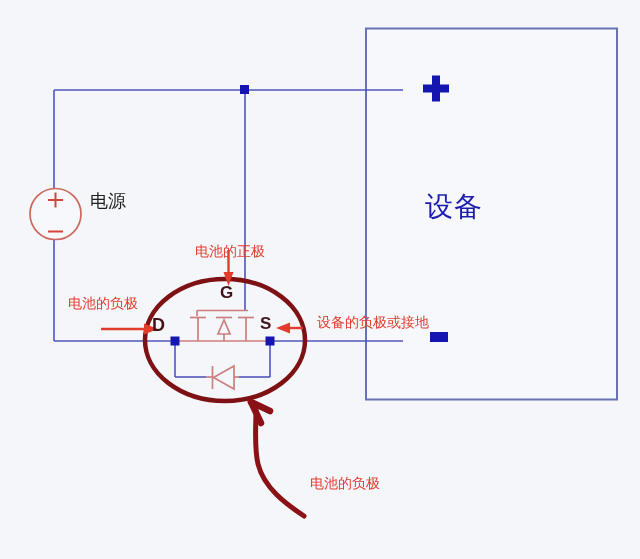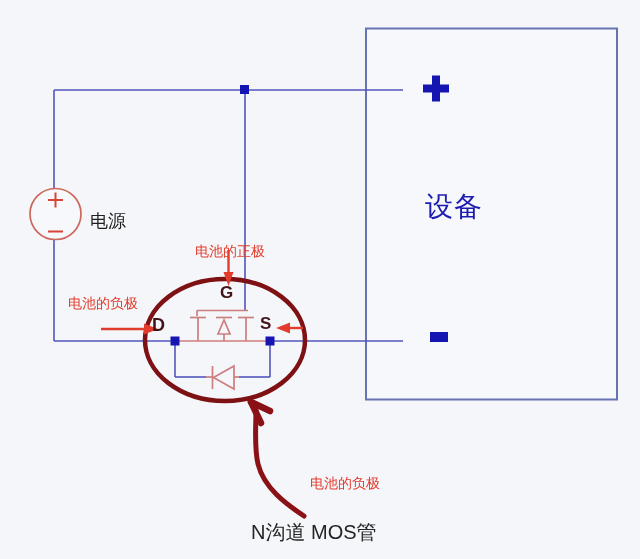--- a/index.html
+++ b/index.html
@@ -6,21 +6,21 @@
   body { font-family: "Liberation Sans", "DejaVu Sans", sans-serif; }
   .stage {
     position: relative;
     width: 640px;
     height: 559px;
     background: #f5f6fa;
     overflow: hidden;
   }
   .stage svg { position: absolute; left: 0; top: 0; }
   .lbl { position: absolute; white-space: nowrap; line-height: 1.1; }
-  .lbl-power   { left: 90px;  top: 212px; font-size: 18px; color: #1f1f1f; font-family: Liberation Serif, serif; }
+  .lbl-power   { left: 90px;  top: 192px; font-size: 18px; color: #1f1f1f; font-family: Liberation Serif, serif; }
   .lbl-device  { left: 425px; top: 192px; font-size: 28px; color: #1c1cae; letter-spacing: 1px; }
   .lbl-g { left: 220px; top: 284px; font-size: 17px; font-weight: bold; color: #431318; }
   .lbl-d { left: 152px; top: 316px; font-size: 18px; font-weight: bold; color: #431318; }
   .lbl-s { left: 260px; top: 315px; font-size: 17px; font-weight: bold; color: #431318; }
   .lbl-red { font-size: 14px; color: #e23c2c; }
   .lbl-batt-pos      { left: 195px; top: 244px; }
   .lbl-batt-neg-d    { left: 68px;  top: 296px; }
   .lbl-dev-neg       { left: 317px; top: 315px; }
   .lbl-batt-neg-src  { left: 310px; top: 476px; }
   .lbl-caption { left: 251px; top: 521px; font-size: 20px; color: #242424; }
@@ -123,16 +123,16 @@
 
   <div class="lbl lbl-power">电源</div>
   <div class="lbl lbl-device">设备</div>
 
   <div class="lbl lbl-g">G</div>
   <div class="lbl lbl-d">D</div>
   <div class="lbl lbl-s">S</div>
 
   <div class="lbl lbl-red lbl-batt-pos">电池的正极</div>
   <div class="lbl lbl-red lbl-batt-neg-d">电池的负极</div>
+  <div class="lbl lbl-red lbl-dev-neg">设备的负极或接地</div>
   <div class="lbl lbl-red lbl-batt-neg-src">电池的负极</div>
 
-  <div class="lbl lbl-caption">N沟道 MOS管</div>
 </div>
 
 </body></html>

